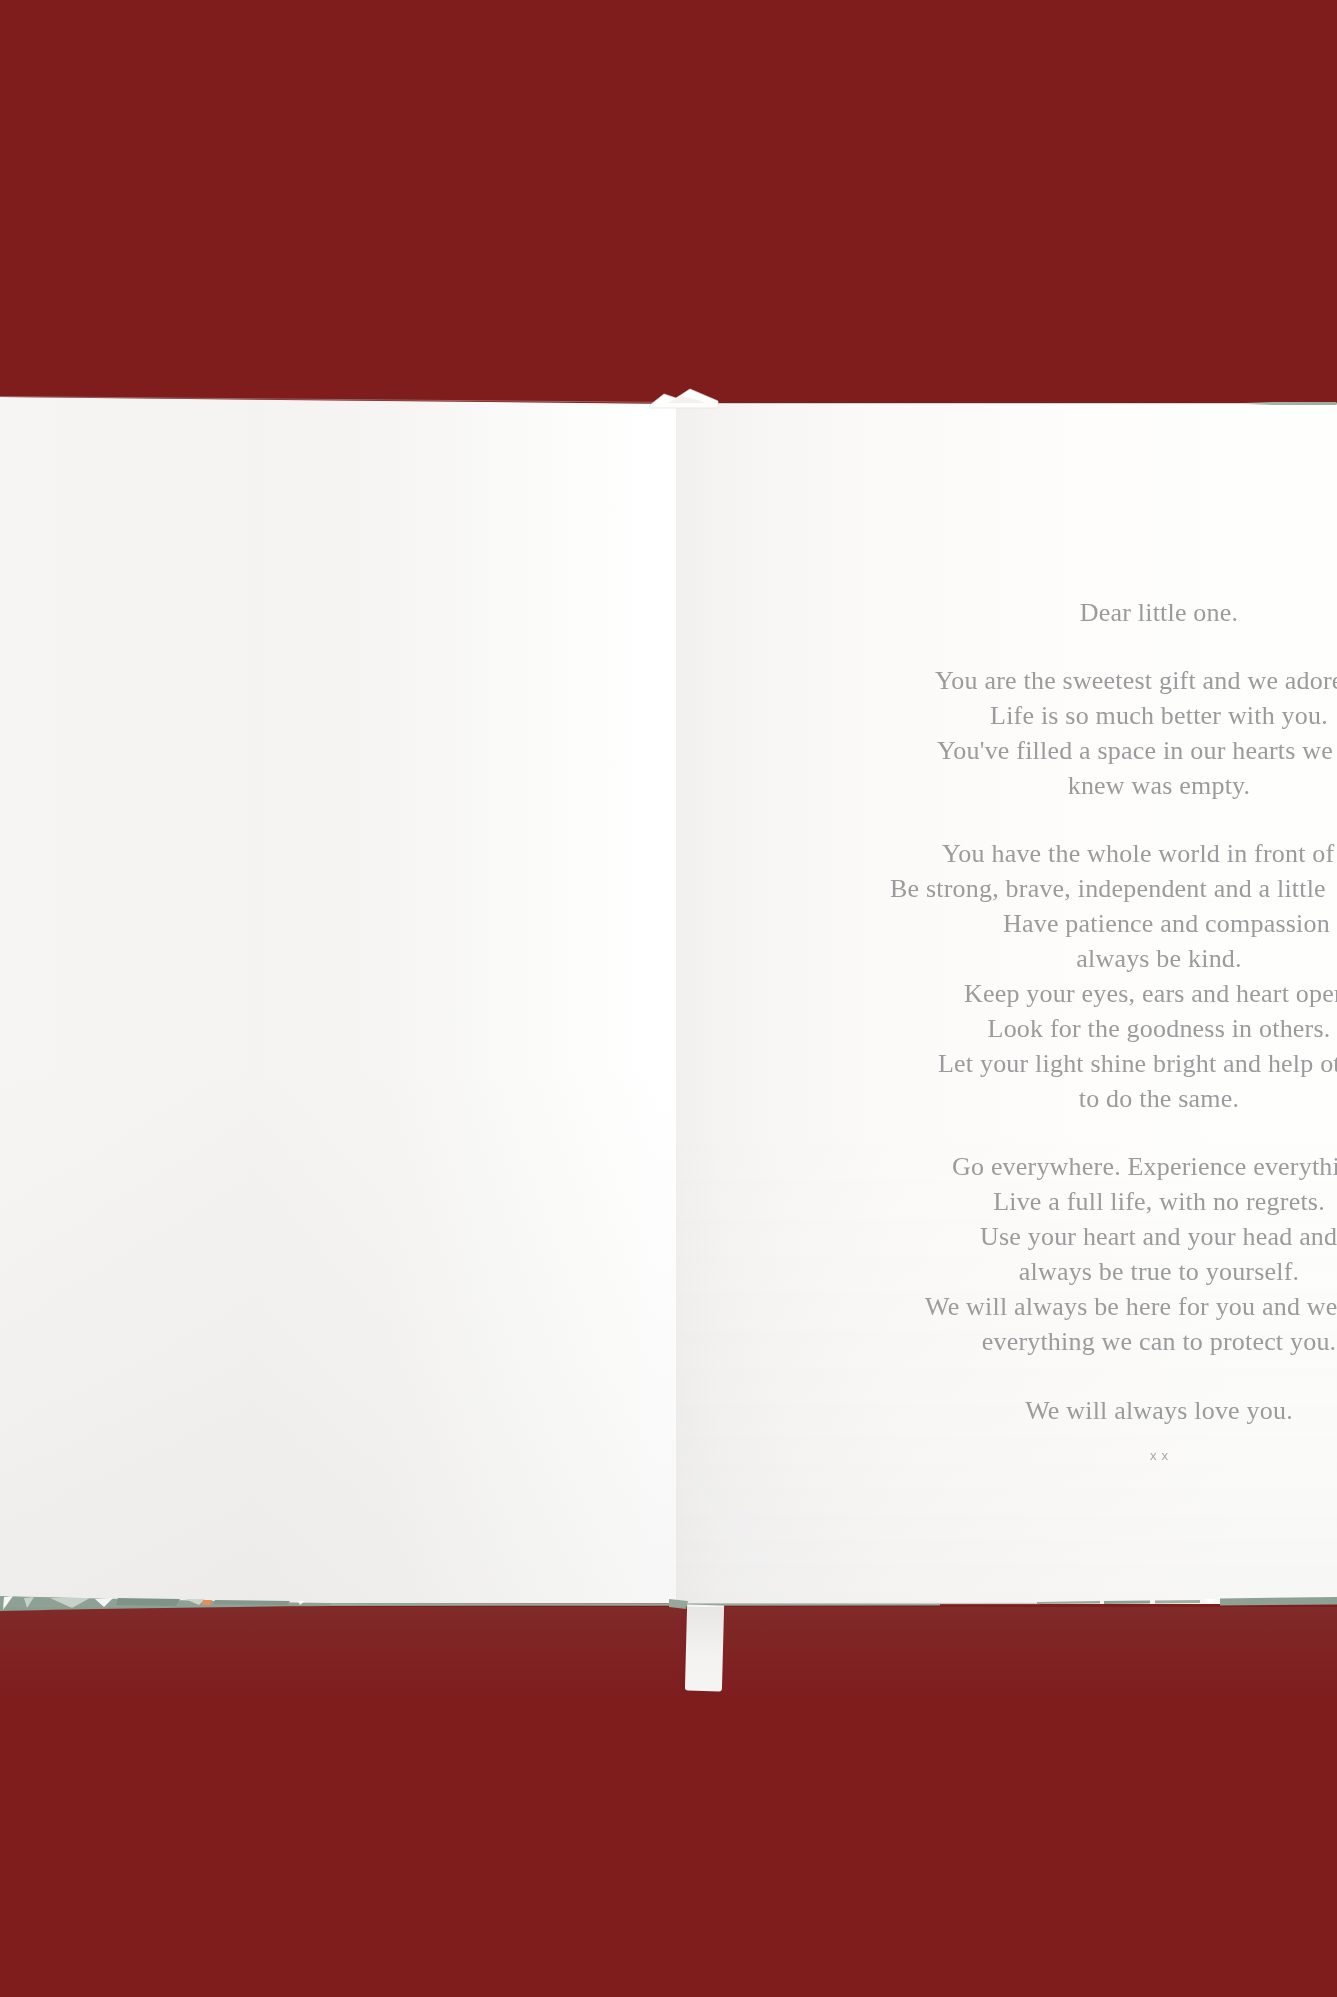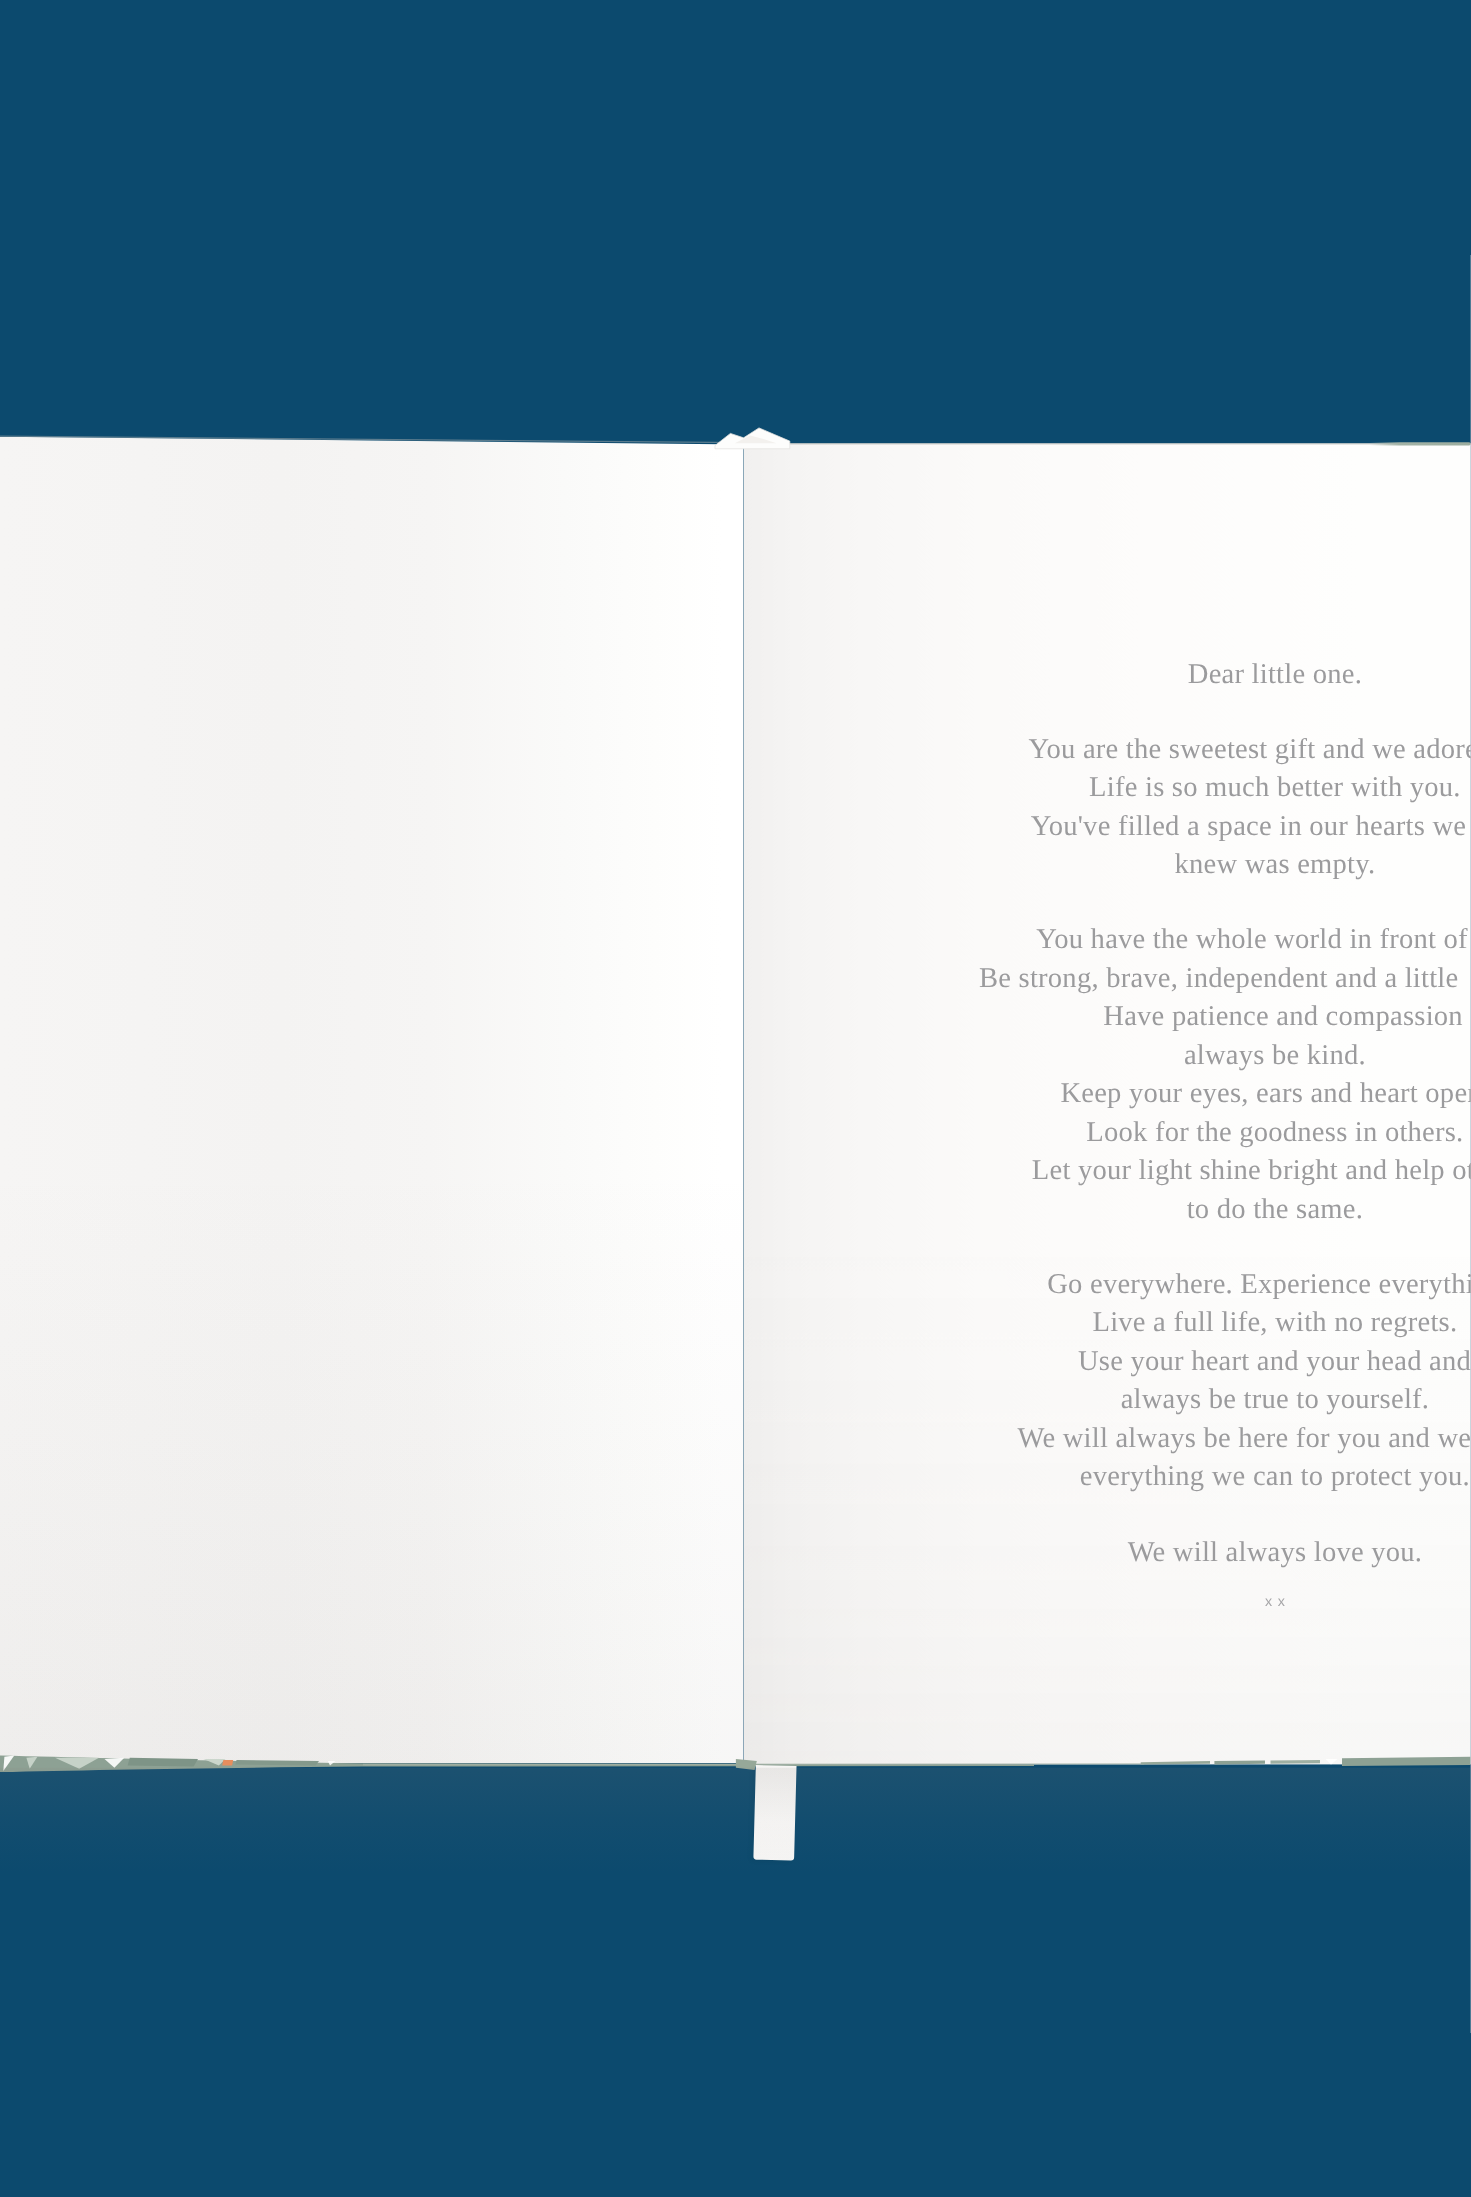--- a/index.html
+++ b/index.html
@@ -10,21 +10,21 @@
     overflow: hidden;
     background: #ffffff;
     font-family: "Liberation Serif", serif;
   }
   .canvas {
     position: absolute;
     top: 0; left: 0;
     width: 1337px;
     height: 1997px;
     overflow: hidden;
-    background: #0c4a6e;
+    background: #7f1d1d;
   }
   
   .page-left {
     position: absolute;
     left: 0; top: 395px;
     width: 676px; height: 1208px;
     clip-path: polygon(0 2px, 100% 9px, 100% 100%, 0 100%);
     background:
       linear-gradient(180deg, rgba(140,136,132,0) 55%, rgba(140,136,132,0.035) 80%, rgba(140,136,132,0.07) 100%),
       linear-gradient(90deg, #f6f5f4 0%, #f4f3f2 38%, #f6f5f4 58%, #fafaf9 76%, #fdfdfc 88%, #ffffff 97%);

